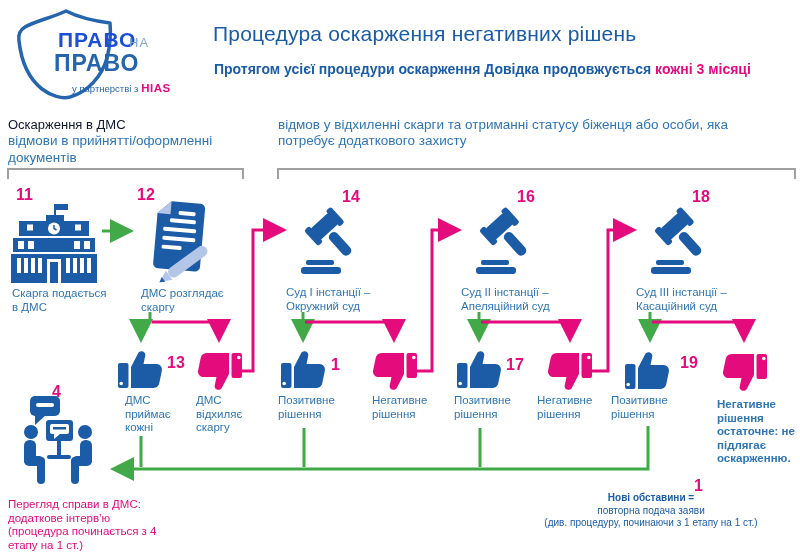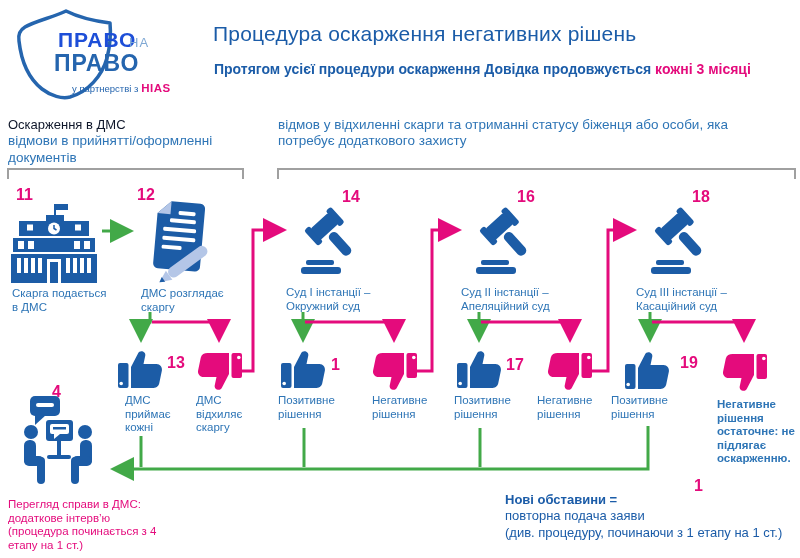--- a/index.html
+++ b/index.html
@@ -12,21 +12,21 @@
   .sec-title{color:#0f172a;font-weight:normal;font-size:13px;line-height:1.25;}
   .sec-sub{color:#2E75B6;font-size:13.5px;line-height:1.22;}
   .num{color:#E40B7C;font-weight:bold;font-size:16px;}
   .cap{color:#2E75B6;font-size:11.5px;line-height:1.18;}
   .pinkcap{color:#E40B7C;}
   .boldcap{font-weight:bold;}
   .icon{position:absolute;}
   .blue-ic{color:#1C5CA6;}
   .pink-ic{color:#E40B7C;}
   .overlay{position:absolute;left:0;top:0;pointer-events:none;}
-  .newfacts{text-align:left;color:#1B5CA8;font-size:13px;line-height:1.25;}
+  .newfacts{text-align:center;color:#1B5CA8;font-size:10px;line-height:1.25;}
   .newfacts .b{font-weight:bold;}
   
   .logo{position:absolute;left:10px;top:6px;width:186px;height:96px;}
   .logo .l1{position:absolute;left:48px;top:22px;font-size:21px;font-weight:bold;color:#1d4ed8;letter-spacing:1px;}
   .logo .l1b{position:absolute;left:119px;top:29px;font-size:13px;color:#7FA8D4;letter-spacing:1px;}
   .logo .l2{position:absolute;left:44px;top:44px;font-size:23px;font-weight:bold;color:#2565AE;letter-spacing:1px;}
   .logo .l3{position:absolute;left:62px;top:76px;font-size:9.5px;color:#2565AE;}
   .logo .l3 .partner{color:#E40B7C;font-weight:bold;font-size:11.5px;margin-left:3px;letter-spacing:.5px;}
 </style>
 </head>

